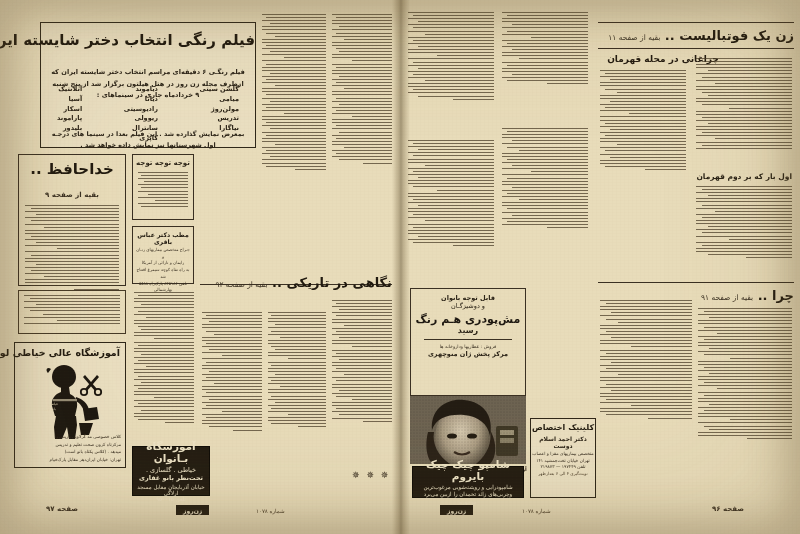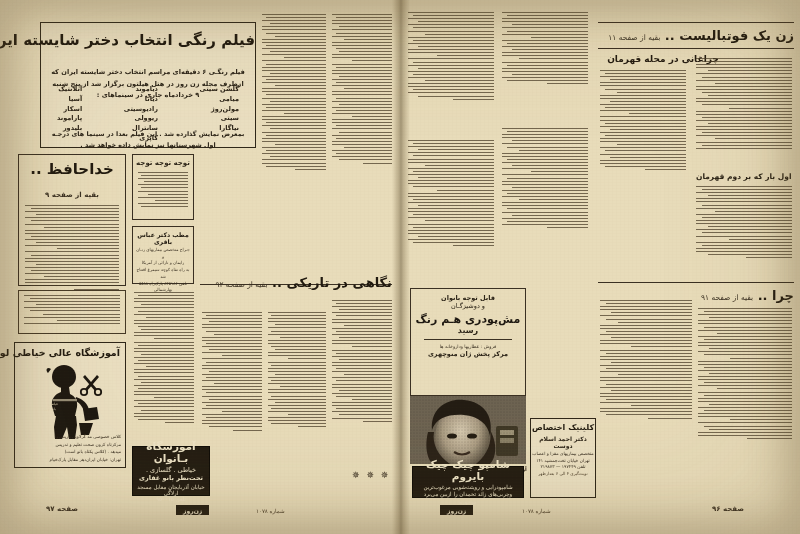--- a/index.html
+++ b/index.html
@@ -213,21 +213,21 @@
         <i class="s3"></i>
         <i class="s1"></i>
         <i class="s1"></i>
         <i class="s2"></i>
       <i class="s1"></i>
         <i class="s4"></i>
         <i class="s1"></i>
         <i class="s2"></i>
         <i class="s1"></i>
     </div>
-    <div class="mini-hl" style="position:absolute;left:294px;top:172px;width:96px;text-align:left;direction:rtl;">اول بار که بر دوم قهرمان</div>
+    <div class="mini-hl" style="position:absolute;left:294px;top:172px;width:96px;text-align:right;direction:rtl;">اول بار که بر دوم قهرمان</div>
     <div class="lines dense" style="left:294px;top:186px;width:96px;">
       <i class="s1"></i>
         <i class="s2"></i>
         <i class="s1"></i>
         <i class="s3"></i>
         <i class="s1"></i>
       <i class="s1"></i>
         <i class="s2"></i>
         <i class="s1"></i>
         <i class="s4"></i>
@@ -486,21 +486,21 @@
       <div style="direction:rtl;text-align:center;font-size:6.6px;font-weight:bold;color:#2b2317;line-height:1.75;margin-top:18px;padding:0 10px;">
         <div>فیلم رنگـی ۶ دقیقه‌ای مراسم انتخاب دختر شایسته ایران که</div>
         <div>ازطرف مجله زن روز در هتل هیلتون برگزار شد از پنج شنبه</div>
         <div>۹ خردادماه جاری در سینماهای :</div>
       </div>
       <div class="cinema-grid" style="left:0;right:0;top:62px;padding:0 16px;">
         <div>
           <span>گلشن سیتی</span>
           <span>میامی</span>
           <span>مولن‌روژ</span>
-          <span>سیتی</span>
+          <span>تدریس</span>
           <span>نیاگارا</span>
         </div>
         <div>
           <span>دیاموند</span>
           <span>دیانا</span>
           <span>رادیوسیتی</span>
           <span>ریوولی</span>
           <span>سانترال</span>
           <span>کاپری</span>
         </div>

